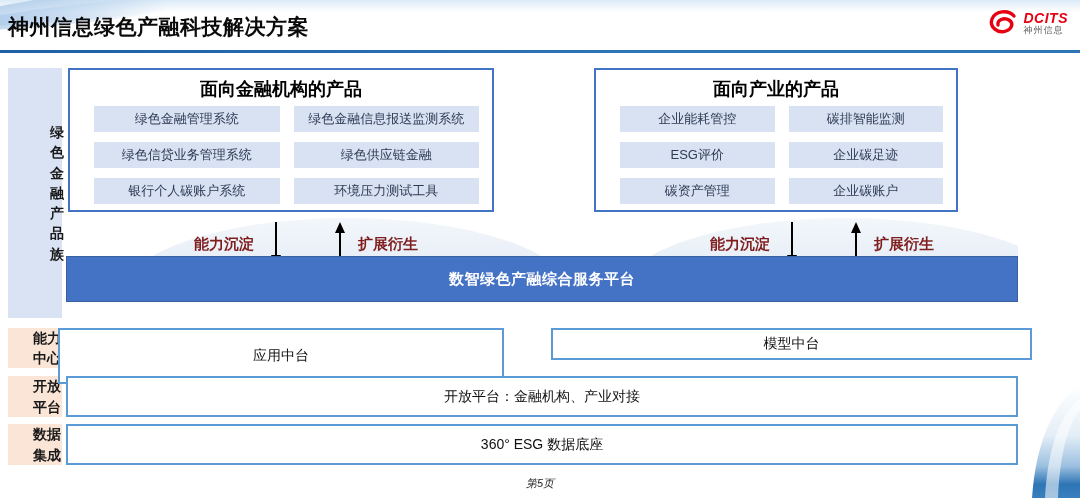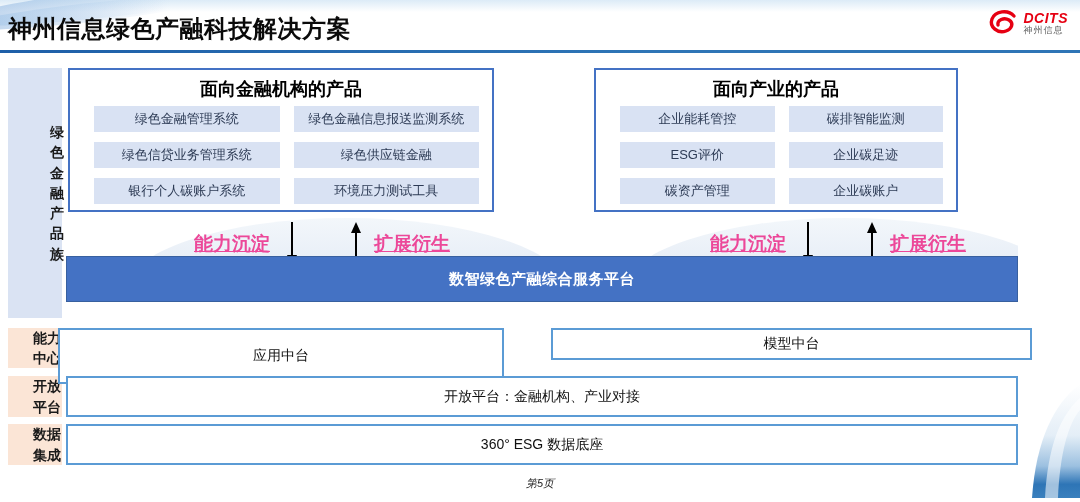--- a/index.html
+++ b/index.html
@@ -9,21 +9,21 @@
 
   
   .top-band { position:absolute; top:0; left:0; width:1080px; height:12px;
     background:linear-gradient(to bottom,#dcebf7,rgba(255,255,255,0)); }
   .streak1 { position:absolute; top:-10px; left:-60px; width:330px; height:30px;
     background:linear-gradient(100deg,rgba(110,160,215,.55),rgba(255,255,255,0) 70%);
     transform:rotate(-7deg); border-radius:50%; }
   .streak2 { position:absolute; top:2px; left:-30px; width:260px; height:16px;
     background:linear-gradient(100deg,rgba(150,190,230,.45),rgba(255,255,255,0) 75%);
     transform:rotate(-6deg); border-radius:50%; }
-  .page-title { position:absolute; top:13px; left:8px; font-size:24px; font-weight:bold; color:#0a0a0a; letter-spacing:.5px; }
+  .page-title { position:absolute; top:13px; left:8px; font-size:21px; font-weight:bold; color:#0a0a0a; letter-spacing:.5px; }
   .header-divider { position:absolute; top:50px; left:0; width:1080px; height:3px;
     background:linear-gradient(90deg,#1e5fa8,#2e75b6 60%,#2e75b6); }
   .logo { position:absolute; top:8px; right:12px; display:flex; align-items:center; gap:5px; }
   .logo-text { display:flex; flex-direction:column; line-height:1.05; }
   .logo-brand { color:#e60012; font-weight:bold; font-style:italic; font-size:14px; letter-spacing:.5px; }
   .logo-sub { color:#5a5a5a; font-size:9px; letter-spacing:1px; }
 
   
   .side-box { position:absolute; left:8px; width:54px; display:flex; align-items:center; justify-content:center;
     font-weight:bold; font-size:14px; color:#1a1a1a; text-align:center; }
@@ -44,21 +44,21 @@
   .chip { height:26px; background:#d9e2f3; display:flex; align-items:center; justify-content:center;
     font-size:13px; color:#2d3b55; white-space:nowrap; }
 
   
   .arrow-zone { position:absolute; left:66px; top:212px; width:952px; height:60px; overflow:hidden; }
   .dome { position:absolute; top:6px; width:446px; height:150px; border-radius:50%;
     background:linear-gradient(to bottom,#f3f7fb,#d4dfef 80%); }
   .dome.l { left:58px; } .dome.r { left:556px; }
   .arrow-group { position:absolute; top:10px; display:flex; align-items:center; }
   .arrow-group.l { left:128px; } .arrow-group.r { left:644px; }
-  .arrow-label { font-weight:bold; font-size:19px; color:#ec4899; white-space:nowrap;text-decoration:underline; }
+  .arrow-label { font-weight:bold; font-size:15px; color:#7f1d1d; white-space:nowrap; }
   .gap16 { width:16px; } .gap52 { width:52px; } .gap12 { width:12px; }
   .arr { display:block; }
 
   
   .platform-bar { position:absolute; left:66px; top:256px; width:952px; height:46px; background:#4472c4;
     border:1px solid #38609f; display:flex; align-items:center; justify-content:center;
     color:#fff; font-weight:bold; font-size:15px; letter-spacing:.5px; }
 
   
   .row-box { position:absolute; background:#fff; border:2px solid #5b9bd5; display:flex;

